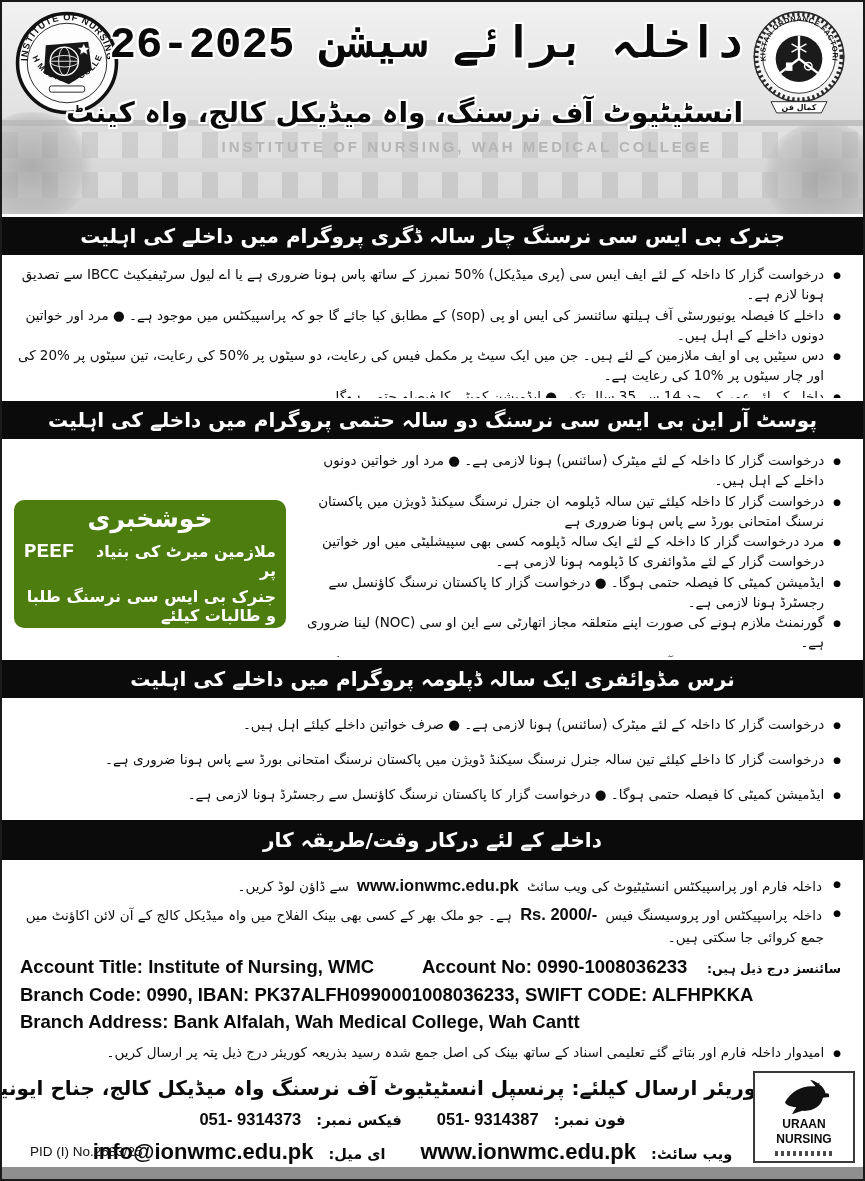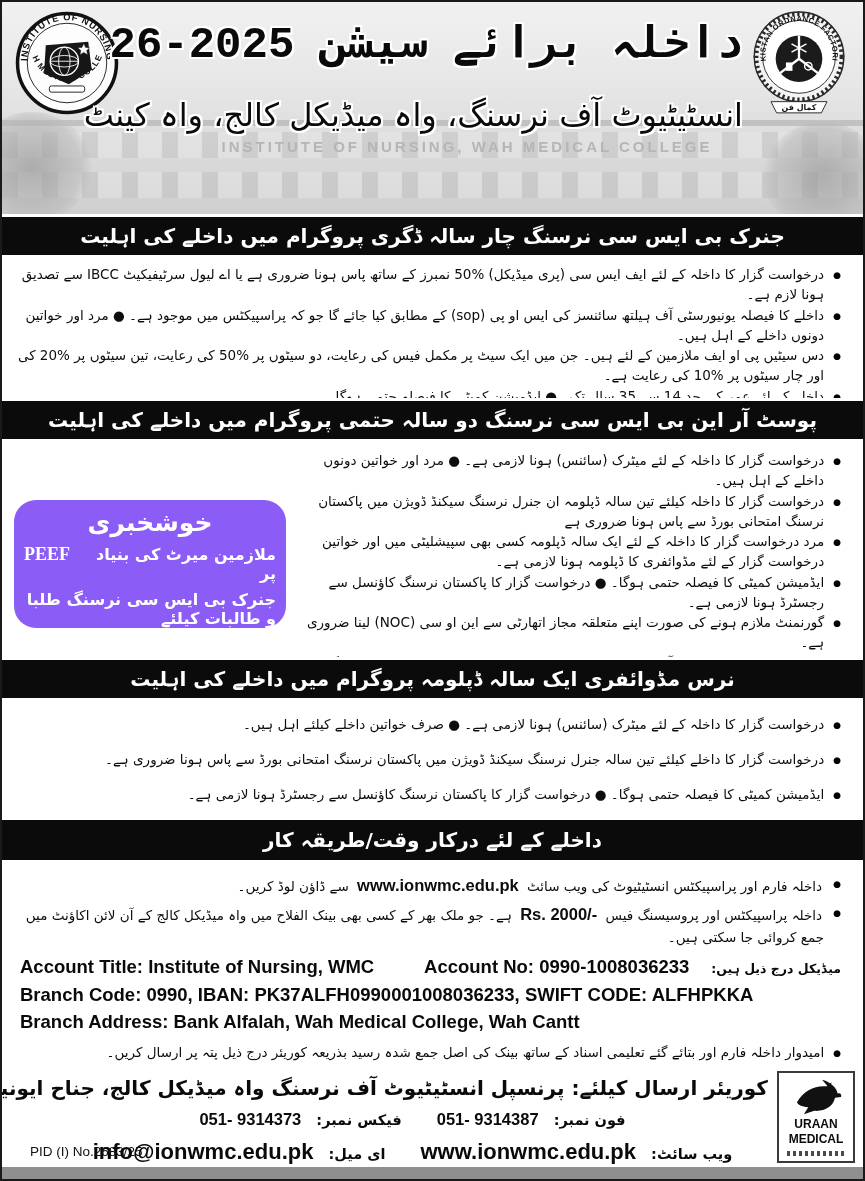--- a/index.html
+++ b/index.html
@@ -12,63 +12,63 @@
   .win-band { position:absolute; left:0; right:0; height:26px; background:repeating-linear-gradient(90deg,#bdbdbd 0 16px,#e8e8e8 16px 40px); opacity:.45; }
   .wb1 { top:130px; } .wb2 { top:170px; }
   .foliage { position:absolute; width:120px; height:110px; border-radius:50%; background:radial-gradient(circle,#8f8f8f 0%,#b9b9b9 60%,transparent 75%); opacity:.6; }
   .fo1 { left:-30px; top:110px; } .fo2 { right:-20px; top:120px; }
   .bld-sign { position:absolute; top:136px; left:185px; width:560px; text-align:center; font-family:"Liberation Sans",sans-serif; font-weight:bold; font-size:15px; letter-spacing:3px; color:#b5b5b5; white-space:nowrap; overflow:hidden; }
   .ion-logo { position:absolute; left:12px; top:8px; }
   .pof-logo { position:absolute; right:8px; top:6px; }
   .h-titles { position:absolute; left:120px; right:120px; top:14px; text-align:center; direction:rtl; }
   .h1 { font-weight:bold; font-size:44px; color:#0a0a0a; white-space:nowrap;
         text-shadow:-2px 0 #fff,2px 0 #fff,0 -2px #fff,0 2px #fff,-2px -2px #fff,2px 2px #fff,-2px 2px #fff,2px -2px #fff;font-family:Liberation Mono, monospace; }
-  .h2 { margin-top:26px; font-weight:normal; font-size:32px; color:#0a0a0a; white-space:nowrap;
+  .h2 { margin-top:26px; font-weight:bold; font-size:28px; color:#0a0a0a; white-space:nowrap;
         text-shadow:-2px 0 #fff,2px 0 #fff,0 -2px #fff,0 2px #fff,-2px -2px #fff,2px 2px #fff,-2px 2px #fff,2px -2px #fff; }
 
   
   .bar { flex:none; background:#0b0b0b; color:#ffffff; text-align:center; font-weight:bold; font-size:20px;
          border-top:3px solid #ffffff; border-bottom:3px solid #ffffff; direction:rtl;
          display:flex; align-items:center; justify-content:center; }
   .bar1 { height:44px; } .bar2 { height:44px; } .bar3 { height:44px; } .bar4 { height:46px; }
 
   
   .content { flex:none; background:#fff; padding:6px 22px 6px 14px; display:flex; flex-direction:column; justify-content:space-around; }
   .c1 { height:140px; } .c3 { height:116px; } .c4 { height:205px; justify-content:flex-start; gap:4px; padding-top:10px; }
   .bline { direction:rtl; display:flex; align-items:flex-start; gap:9px; }
   .dot { flex:none; font-size:9px; line-height:1; margin-top:7px; color:#000; }
   .btxt { font-size:13.5px; line-height:1.5; font-weight:500; color:#0d0d0d; text-align:right; }
   .btxt > span { margin:4px 2px; }
   .en-strong { font-family:"Liberation Sans",sans-serif; font-weight:bold; font-size:16.5px; direction:ltr; unicode-bidi:isolate; }
   .ur-strong { font-weight:bold; font-size:15.5px; unicode-bidi:isolate; }
 
   
   .c2 { height:215px; display:flex; flex-direction:row; gap:14px; padding:8px 22px 8px 12px; }
-  .peef-box { flex:none; width:272px; height:128px; margin-top:50px; background:#8b5cf6; color:#fff; border-radius:22px;
-              display:flex; flex-direction:column; align-items:center; gap:7px; direction:rtl; padding:8px 10px; }
+  .peef-box { flex:none; width:272px; height:128px; margin-top:50px; background:#4d7c0f; color:#fff; border-radius:10px;
+              display:flex; flex-direction:column; justify-content:center; align-items:center; gap:7px; direction:rtl; padding:8px 10px; }
   .peef-h { font-weight:bold; font-size:25px; }
   .peef-row { display:flex; direction:ltr; align-items:baseline; gap:8px; }
-  .peef-en { font-family:Liberation Serif, serif; font-weight:bold; font-size:18px; }
+  .peef-en { font-family:Liberation Mono, monospace; font-weight:bold; font-size:21px; }
   .peef-ur { font-weight:bold; font-size:16px; }
   .s2-bullets { flex:1; display:flex; flex-direction:column; justify-content:space-around; }
 
   
   .acct { font-family:"Liberation Sans",sans-serif; font-weight:bold; font-size:18.5px; color:#0a0a0a; padding:2px 0 2px 4px; line-height:1.5; }
   .acct-row1 { display:flex; align-items:baseline; justify-content:space-between; }
   .acct-no { margin-left:28px; }
   .details-label { font-family:"DejaVu Sans",sans-serif; font-weight:bold; font-size:12.5px; direction:rtl; }
 
   
   .footer { position:relative; flex:1; background:#fff; }
   .courier { margin:8px 95px 0 25px; direction:rtl; text-align:center; font-weight:bold; font-size:20px; color:#0a0a0a; white-space:nowrap; }
   .contact-row { margin:10px 95px 0 25px; direction:rtl; text-align:center; font-size:14.5px; font-weight:bold; color:#0a0a0a; }
   .cnum { font-family:"Liberation Sans",sans-serif; font-weight:bold; font-size:16.5px; direction:ltr; unicode-bidi:isolate; margin:0 10px 0 30px; }
   .cnum2 { font-family:"Liberation Sans",sans-serif; font-weight:bold; font-size:22px; direction:ltr; unicode-bidi:isolate; margin:0 10px 0 30px; }
   .pid { position:absolute; left:28px; bottom:20px; font-family:"Liberation Sans",sans-serif; font-weight:normal; font-size:13.5px; color:#111; }
-  .uraan-box { position:absolute; right:8px; bottom:16px; width:78px; height:92px; background:#fff; border:2px solid #3a3a3a;
+  .uraan-box { position:absolute; right:8px; bottom:16px; width:102px; height:92px; background:#fff; border:2px solid #3a3a3a;
                display:flex; flex-direction:column; align-items:center; justify-content:center; gap:2px; padding:3px; }
   .uraan-name { font-family:"Liberation Sans",sans-serif; font-weight:bold; font-size:12px; line-height:1.1; color:#0a0a0a; text-align:center; }
   .uraan-script { width:58px; height:5px; margin-top:3px; background:repeating-linear-gradient(90deg,#4a4a4a 0 3px,transparent 3px 6px); }
   .gray-strip { position:absolute; left:0; right:0; bottom:0; height:12px; background:#8f8f8f; }
 </style>
 </head>
 <body>
 
 <div class="page">
 
@@ -220,21 +220,21 @@
       <span class="btxt">
         <span>داخلہ پراسپیکٹس اور پروسیسنگ فیس</span>
         <span class="en-strong">Rs. 2000/-</span>
         <span>ہے۔ جو ملک بھر کے کسی بھی بینک الفلاح میں واہ میڈیکل کالج کے آن لائن اکاؤنٹ میں جمع کروائی جا سکتی ہیں۔</span>
       </span>
     </div>
     <div class="acct">
       <div class="acct-row1">
         <span>Account Title: Institute of Nursing, WMC</span>
         <span class="acct-no">Account No: 0990-1008036233</span>
-        <span class="details-label">میڈیکل درج ذیل ہیں:</span>
+        <span class="details-label">سائنسز درج ذیل ہیں:</span>
       </div>
       <div>Branch Code: 0990, IBAN: PK37ALFH0990001008036233, SWIFT CODE: ALFHPKKA</div>
       <div>Branch Address: Bank Alfalah, Wah Medical College, Wah Cantt</div>
     </div>
     <div class="bline">
       <span class="dot">●</span>
       <span class="btxt">امیدوار داخلہ فارم اور بتائے گئے تعلیمی اسناد کے ساتھ بینک کی اصل جمع شدہ رسید بذریعہ کوریئر درج ذیل پتہ پر ارسال کریں۔</span>
     </div>
     <div class="bline">
       <span class="dot">●</span>
@@ -261,20 +261,20 @@
       <span class="cnum2">info@ionwmc.edu.pk</span>
     </div>
     <div class="pid">PID (I) No.2683/25</div>
 
     <div class="uraan-box">
       <svg viewBox="0 0 60 44" width="52" height="38">
         <path d="M8 28 C16 14 30 8 44 10 L37 2 C48 5 54 12 55 18 C58 17 60 19 59 22 L52 23 C50 33 40 39 28 38 L16 42 L21 34 C13 33 9 31 8 28 Z" fill="#111"></path>
         <path d="M40 12 l8 -7 l-2 9 z" fill="#111"></path>
       </svg>
       <div class="uraan-name">URAAN</div>
-      <div class="uraan-name">MEDICAL</div>
+      <div class="uraan-name">NURSING</div>
       <div class="uraan-script"></div>
     </div>
 
     <div class="gray-strip"></div>
   </div>
 
 </div>
 
 </body></html>

